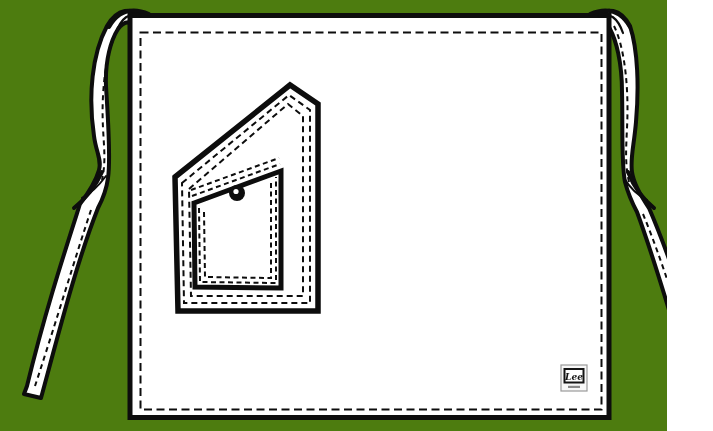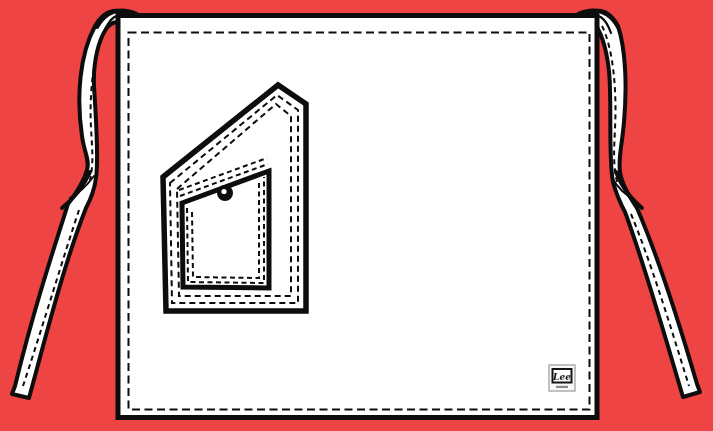--- a/index.html
+++ b/index.html
@@ -1,21 +1,22 @@
 <!DOCTYPE html>
 <html><head>
 <meta charset="utf-8">
 <style>
   html,body{margin:0;padding:0;background:#ffffff;}
   #stage{
     position:relative;
-    width:713px;height:431px;
-    background:#ef4444;
+    width:655px;height:431px;
+    background:#4d7c0f;
     font-family:"DejaVu Sans", sans-serif;
     overflow:hidden;
+    padding-left:12px;
   }
   svg{display:block;}
   .brand-text{
     font-family:"DejaVu Serif", serif;
     font-style:italic;
     font-weight:bold;
     font-size:9px;
     fill:#141414;
   }
 </style>

